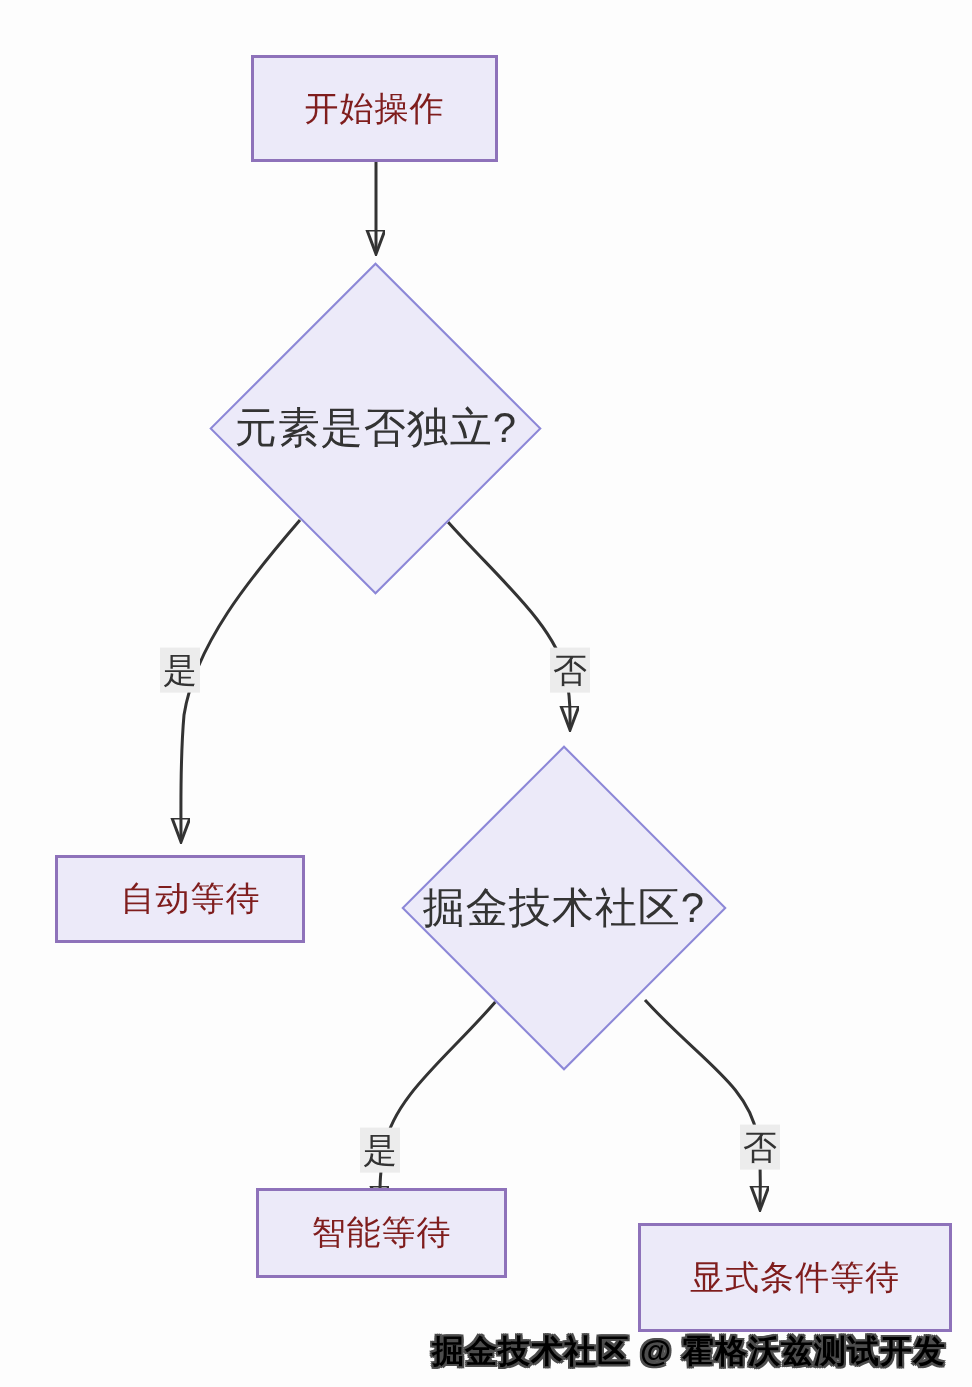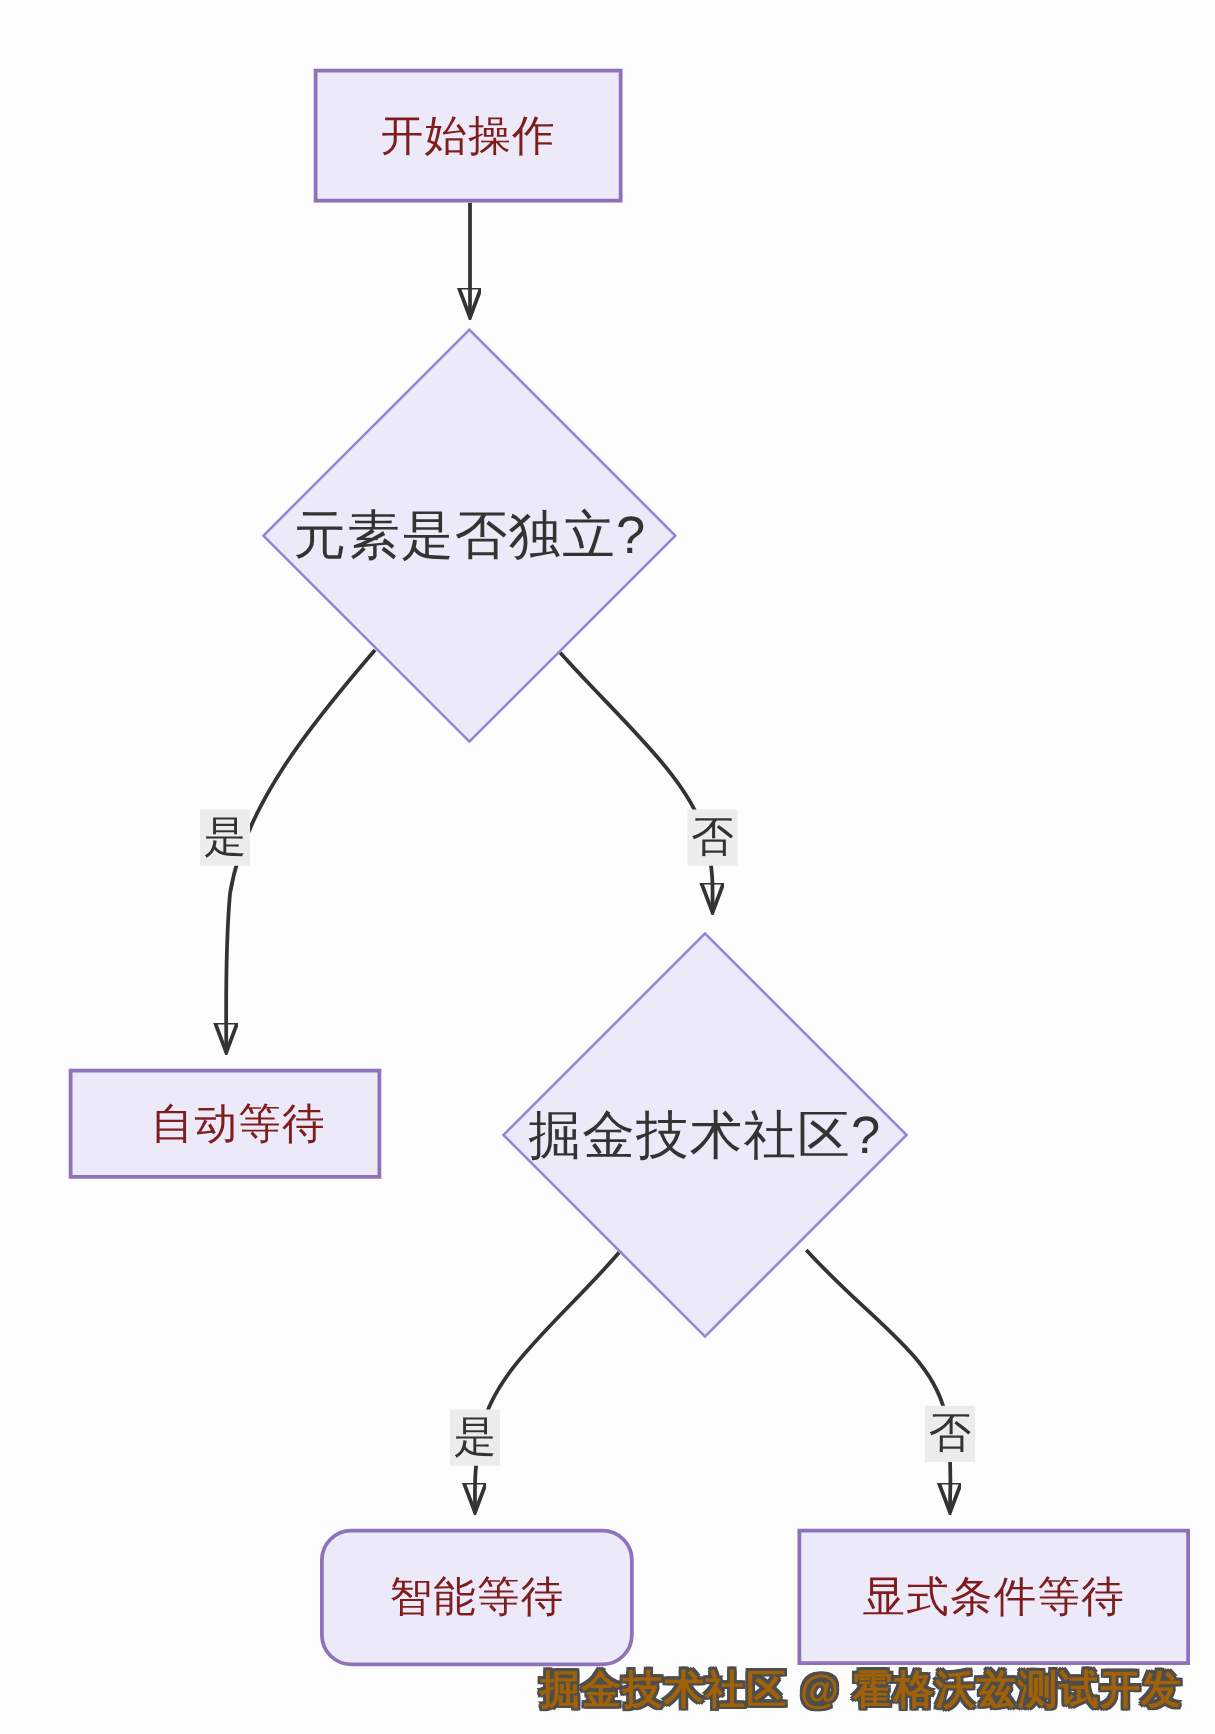--- a/index.html
+++ b/index.html
@@ -33,21 +33,21 @@
     border: 3px solid #8E72BA;
     display: flex;
     align-items: center;
     justify-content: center;
     font-size: 34px;
     color: #7f1d1d;
     letter-spacing: 1px;
   }
   .node-start    { left: 251px; top: 55px;   width: 247px; height: 107px; }
   .node-auto     { left: 55px;  top: 855px;  width: 250px; height: 88px; padding-left: 21px; }
-  .node-smart    { left: 256px; top: 1223px; width: 251px; height: 110px; border-radius: 25px; }
+  .node-smart    { left: 256px; top: 1188px; width: 251px; height: 90px; }
   .node-explicit { left: 603px; top: 1223px; width: 314px; height: 109px; margin-left: 35px; }
 
   .diamond-shape {
     position: absolute;
     box-sizing: border-box;
     background: #ECEAF9;
     border: 2px solid #8C87D7;
     transform: rotate(45deg);
   }
   .diamond1-shape { left: 258px; top: 311px; width: 235px; height: 235px; }
@@ -80,21 +80,21 @@
   .el-d2-yes { left: 380px; top: 1150px; }
   .el-d2-no  { left: 760px; top: 1147px; }
 
   .watermark {
     position: absolute;
     right: 26px;
     top: 1330px;
     font-size: 32px;
     font-weight: bold;
     letter-spacing: 1px;
-    color: #a16207;
+    color: #000000;
     text-shadow:
       -2px -2px 0 #4d4d4d,  2px -2px 0 #4d4d4d,
       -2px  2px 0 #4d4d4d,  2px  2px 0 #4d4d4d,
       -2px  0   0 #4d4d4d,  2px  0   0 #4d4d4d,
        0   -2px 0 #4d4d4d,  0    2px 0 #4d4d4d;
     white-space: nowrap;
   }
 </style>
 </head>
 <body>

